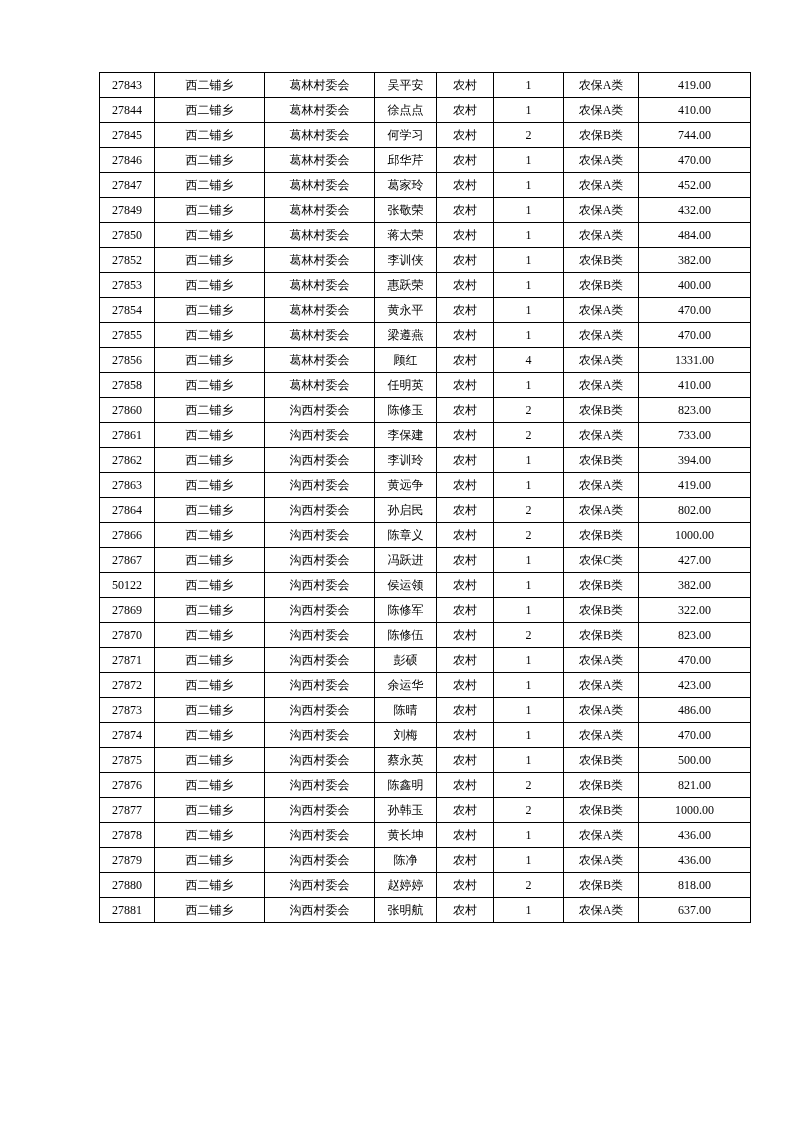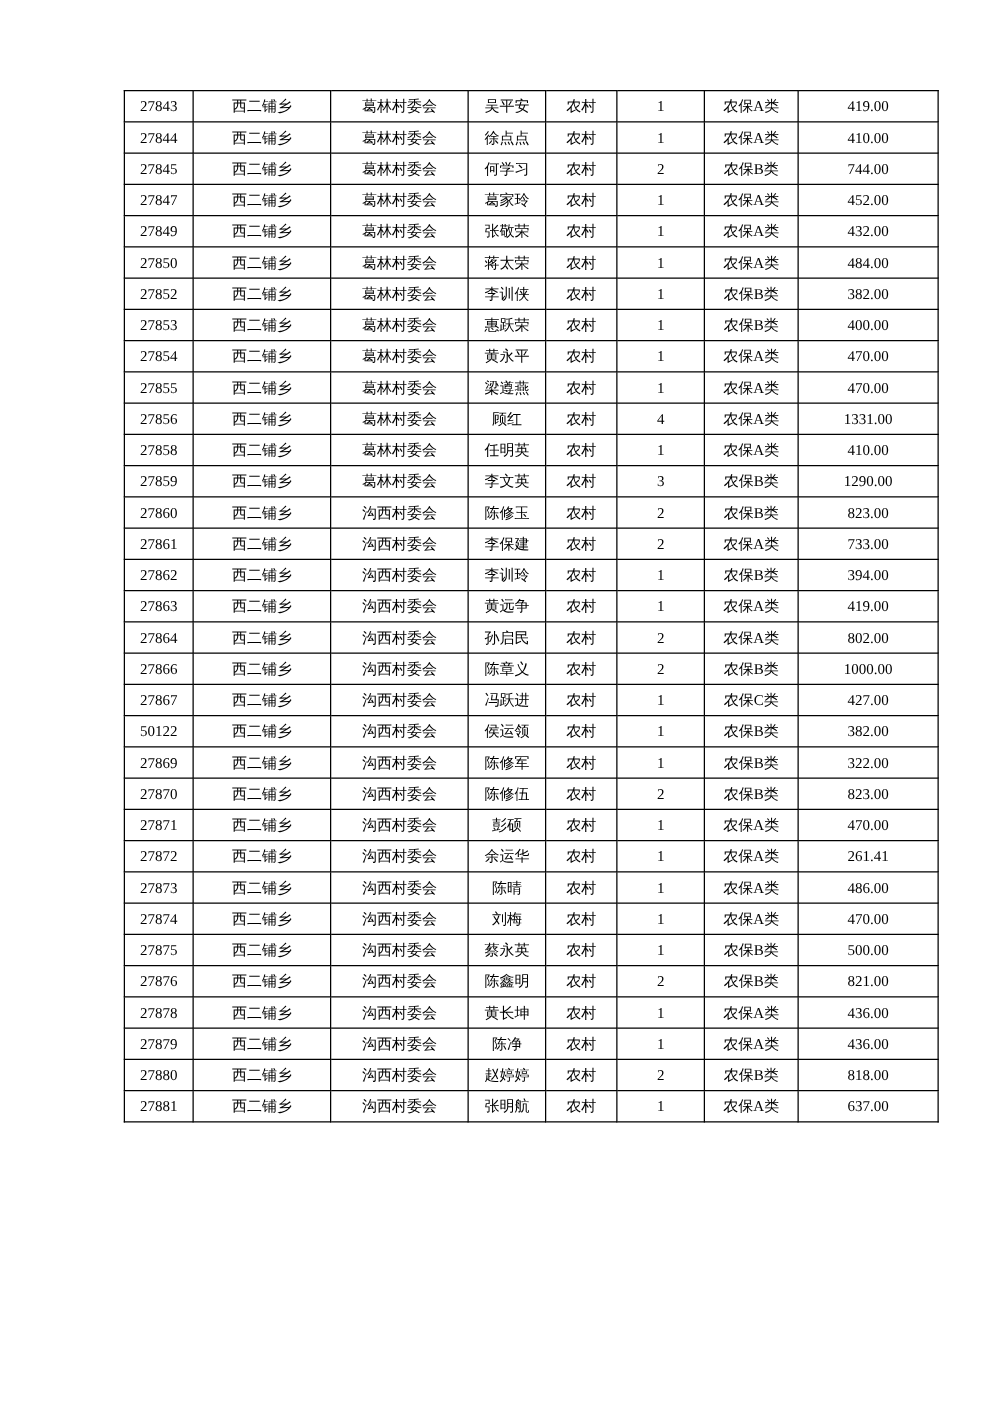--- a/index.html
+++ b/index.html
@@ -90,20 +90,30 @@
           <td class="col-0">27845</td>
           <td class="col-1">西二铺乡</td>
           <td class="col-2">葛林村委会</td>
           <td class="col-3">何学习</td>
           <td class="col-4">农村</td>
           <td class="col-5">2</td>
           <td class="col-6">农保B类</td>
           <td class="col-7">744.00</td>
         </tr>
         <tr>
+          <td class="col-0">27846</td>
+          <td class="col-1">西二铺乡</td>
+          <td class="col-2">葛林村委会</td>
+          <td class="col-3">邱华芹</td>
+          <td class="col-4">农村</td>
+          <td class="col-5">1</td>
+          <td class="col-6">农保A类</td>
+          <td class="col-7">470.00</td>
+        </tr>
+        <tr>
           <td class="col-0">27847</td>
           <td class="col-1">西二铺乡</td>
           <td class="col-2">葛林村委会</td>
           <td class="col-3">葛家玲</td>
           <td class="col-4">农村</td>
           <td class="col-5">1</td>
           <td class="col-6">农保A类</td>
           <td class="col-7">452.00</td>
         </tr>
         <tr>
@@ -178,30 +188,20 @@
         </tr>
         <tr>
           <td class="col-0">27858</td>
           <td class="col-1">西二铺乡</td>
           <td class="col-2">葛林村委会</td>
           <td class="col-3">任明英</td>
           <td class="col-4">农村</td>
           <td class="col-5">1</td>
           <td class="col-6">农保A类</td>
           <td class="col-7">410.00</td>
-        </tr>
-        <tr>
-          <td class="col-0">27859</td>
-          <td class="col-1">西二铺乡</td>
-          <td class="col-2">葛林村委会</td>
-          <td class="col-3">李文英</td>
-          <td class="col-4">农村</td>
-          <td class="col-5">3</td>
-          <td class="col-6">农保B类</td>
-          <td class="col-7">1290.00</td>
         </tr>
         <tr>
           <td class="col-0">27860</td>
           <td class="col-1">西二铺乡</td>
           <td class="col-2">沟西村委会</td>
           <td class="col-3">陈修玉</td>
           <td class="col-4">农村</td>
           <td class="col-5">2</td>
           <td class="col-6">农保B类</td>
           <td class="col-7">823.00</td>
@@ -307,21 +307,21 @@
           <td class="col-7">470.00</td>
         </tr>
         <tr>
           <td class="col-0">27872</td>
           <td class="col-1">西二铺乡</td>
           <td class="col-2">沟西村委会</td>
           <td class="col-3">余运华</td>
           <td class="col-4">农村</td>
           <td class="col-5">1</td>
           <td class="col-6">农保A类</td>
-          <td class="col-7">261.41</td>
+          <td class="col-7">423.00</td>
         </tr>
         <tr>
           <td class="col-0">27873</td>
           <td class="col-1">西二铺乡</td>
           <td class="col-2">沟西村委会</td>
           <td class="col-3">陈晴</td>
           <td class="col-4">农村</td>
           <td class="col-5">1</td>
           <td class="col-6">农保A类</td>
           <td class="col-7">486.00</td>
@@ -348,20 +348,30 @@
         </tr>
         <tr>
           <td class="col-0">27876</td>
           <td class="col-1">西二铺乡</td>
           <td class="col-2">沟西村委会</td>
           <td class="col-3">陈鑫明</td>
           <td class="col-4">农村</td>
           <td class="col-5">2</td>
           <td class="col-6">农保B类</td>
           <td class="col-7">821.00</td>
+        </tr>
+        <tr>
+          <td class="col-0">27877</td>
+          <td class="col-1">西二铺乡</td>
+          <td class="col-2">沟西村委会</td>
+          <td class="col-3">孙韩玉</td>
+          <td class="col-4">农村</td>
+          <td class="col-5">2</td>
+          <td class="col-6">农保B类</td>
+          <td class="col-7">1000.00</td>
         </tr>
         <tr>
           <td class="col-0">27878</td>
           <td class="col-1">西二铺乡</td>
           <td class="col-2">沟西村委会</td>
           <td class="col-3">黄长坤</td>
           <td class="col-4">农村</td>
           <td class="col-5">1</td>
           <td class="col-6">农保A类</td>
           <td class="col-7">436.00</td>

